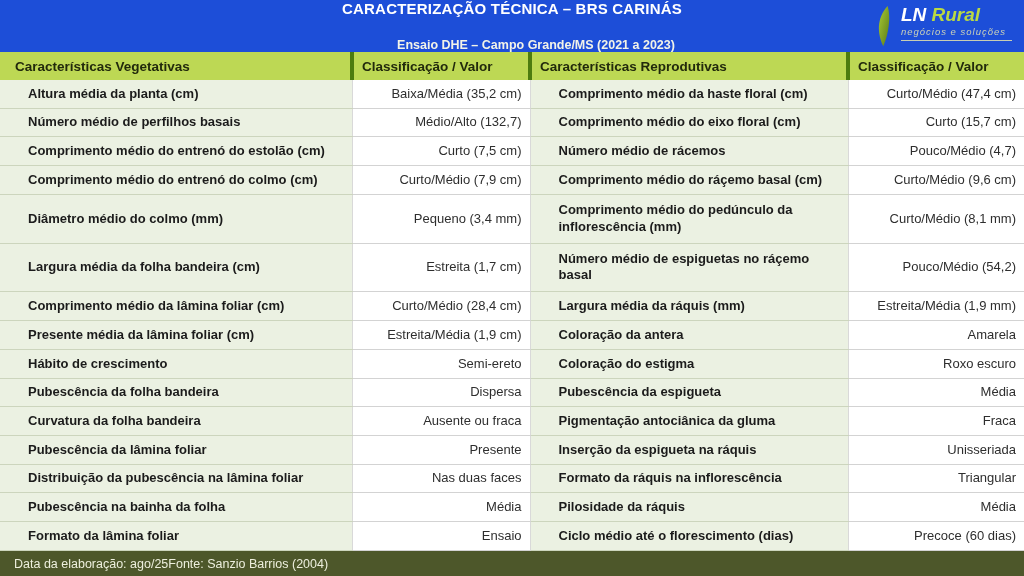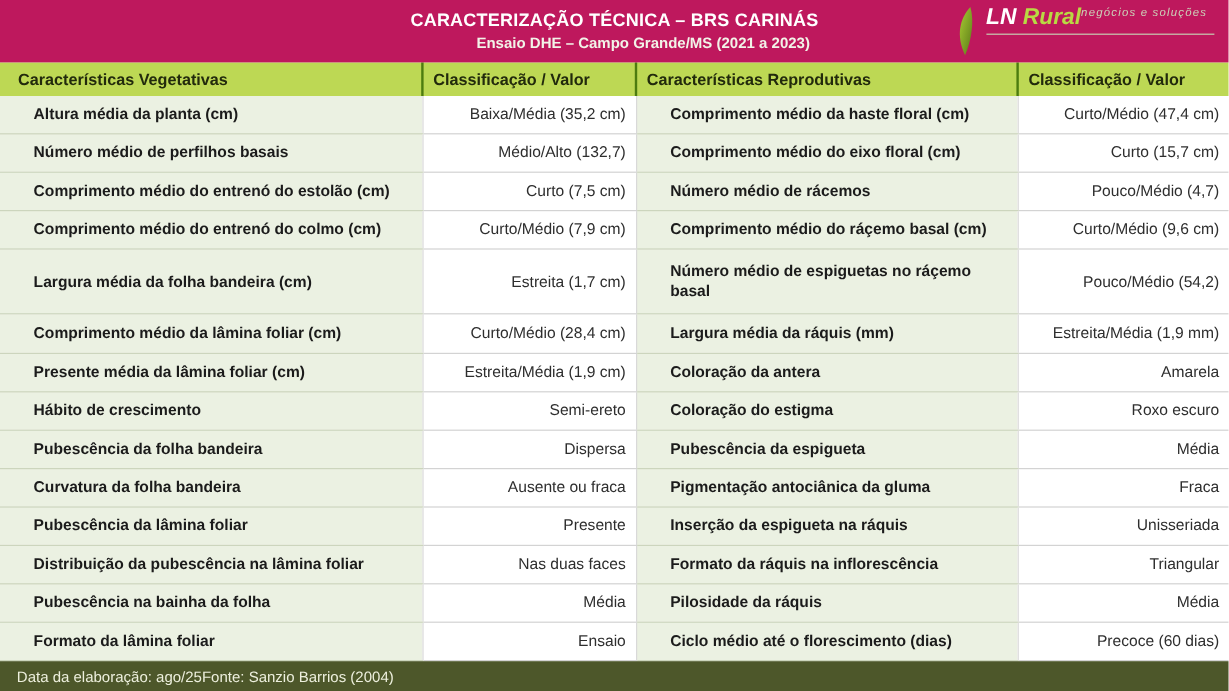--- a/index.html
+++ b/index.html
@@ -10,39 +10,39 @@
     width: 1024px; height: 576px;
     display: flex; flex-direction: column;
     overflow: hidden;
     background: #fff;
   }
 
   
   .top-banner {
     position: relative;
     height: 52px;
-    background: #be185d;
+    background: #1d4ed8;
     display: flex; flex-direction: column;
-    align-items: center; justify-content: center;
+    align-items: center; justify-content: space-between;
     gap: 3px;
     flex: 0 0 auto;
   }
   .main-title {
     color: #ffffff; font-size: 15px; font-weight: bold; letter-spacing: .2px;
   }
   .sub-title {
     color: #f2f3e8; font-size: 12.5px; font-weight: bold; padding-left: 48px;
   }
   .logo {
     position: absolute; right: 12px; top: 4px;
     display: flex; align-items: flex-start; gap: 5px;
   }
   .logo-leaf { width: 22px; height: 42px; margin-top: 1px; }
   .logo-textblock {
-    display: flex; flex-direction: row;
+    display: flex; flex-direction: column;
     border-bottom: 1px solid #c8cdb2; padding-bottom: 3px; padding-right: 6px;
   }
   .logo-words {
     font-style: italic; font-weight: bold; font-size: 19px; line-height: 21px;
     color: #ffffff; white-space: nowrap;
   }
   .logo-words .rural { color: #b9d943; }
   .logo-tagline {
     font-style: italic; font-size: 9.5px; letter-spacing: 1px;
     color: #ccd2b8; white-space: nowrap; margin-top: 1px;
@@ -53,21 +53,21 @@
   table { width: 100%; height: 100%; border-collapse: collapse; table-layout: fixed; }
   col.c1 { width: 352px; } col.c2 { width: 178px; }
   col.c3 { width: 318px; } col.c4 { width: 176px; }
 
   thead th {
     height: 28px;
     background: #bdd854;
     color: #222a0c;
     font-size: 13.5px; font-weight: bold; text-align: left;
     padding: 2px 8px;
-    border-left: 2px solid #4d7c0f;
+    border-left: 4px solid #4d7c0f;
   }
   thead th:first-child { border-left: none; padding-left: 15px; }
 
   tbody td {
     font-size: 13px;
     padding: 3px 8px 3px 8px;
     line-height: 1.25;
     vertical-align: middle;
     border-bottom: 1px solid #d3d3d3;
     border-left: 1px solid #d9d9d9;
@@ -150,20 +150,26 @@
           <td class="label-cell">Número médio de rácemos</td>
           <td class="value-cell">Pouco/Médio (4,7)</td>
         </tr>
         <tr>
           <td class="label-cell">Comprimento médio do entrenó do colmo (cm)</td>
           <td class="value-cell">Curto/Médio (7,9 cm)</td>
           <td class="label-cell">Comprimento médio do ráçemo basal (cm)</td>
           <td class="value-cell">Curto/Médio (9,6 cm)</td>
         </tr>
         <tr>
+          <td class="label-cell">Diâmetro médio do colmo (mm)</td>
+          <td class="value-cell">Pequeno (3,4 mm)</td>
+          <td class="label-cell">Comprimento médio do pedúnculo da inflorescência (mm)</td>
+          <td class="value-cell">Curto/Médio (8,1 mm)</td>
+        </tr>
+        <tr>
           <td class="label-cell">Largura média da folha bandeira (cm)</td>
           <td class="value-cell">Estreita (1,7 cm)</td>
           <td class="label-cell">Número médio de espiguetas no ráçemo basal</td>
           <td class="value-cell">Pouco/Médio (54,2)</td>
         </tr>
         <tr>
           <td class="label-cell">Comprimento médio da lâmina foliar (cm)</td>
           <td class="value-cell">Curto/Médio (28,4 cm)</td>
           <td class="label-cell">Largura média da ráquis (mm)</td>
           <td class="value-cell">Estreita/Média (1,9 mm)</td>

